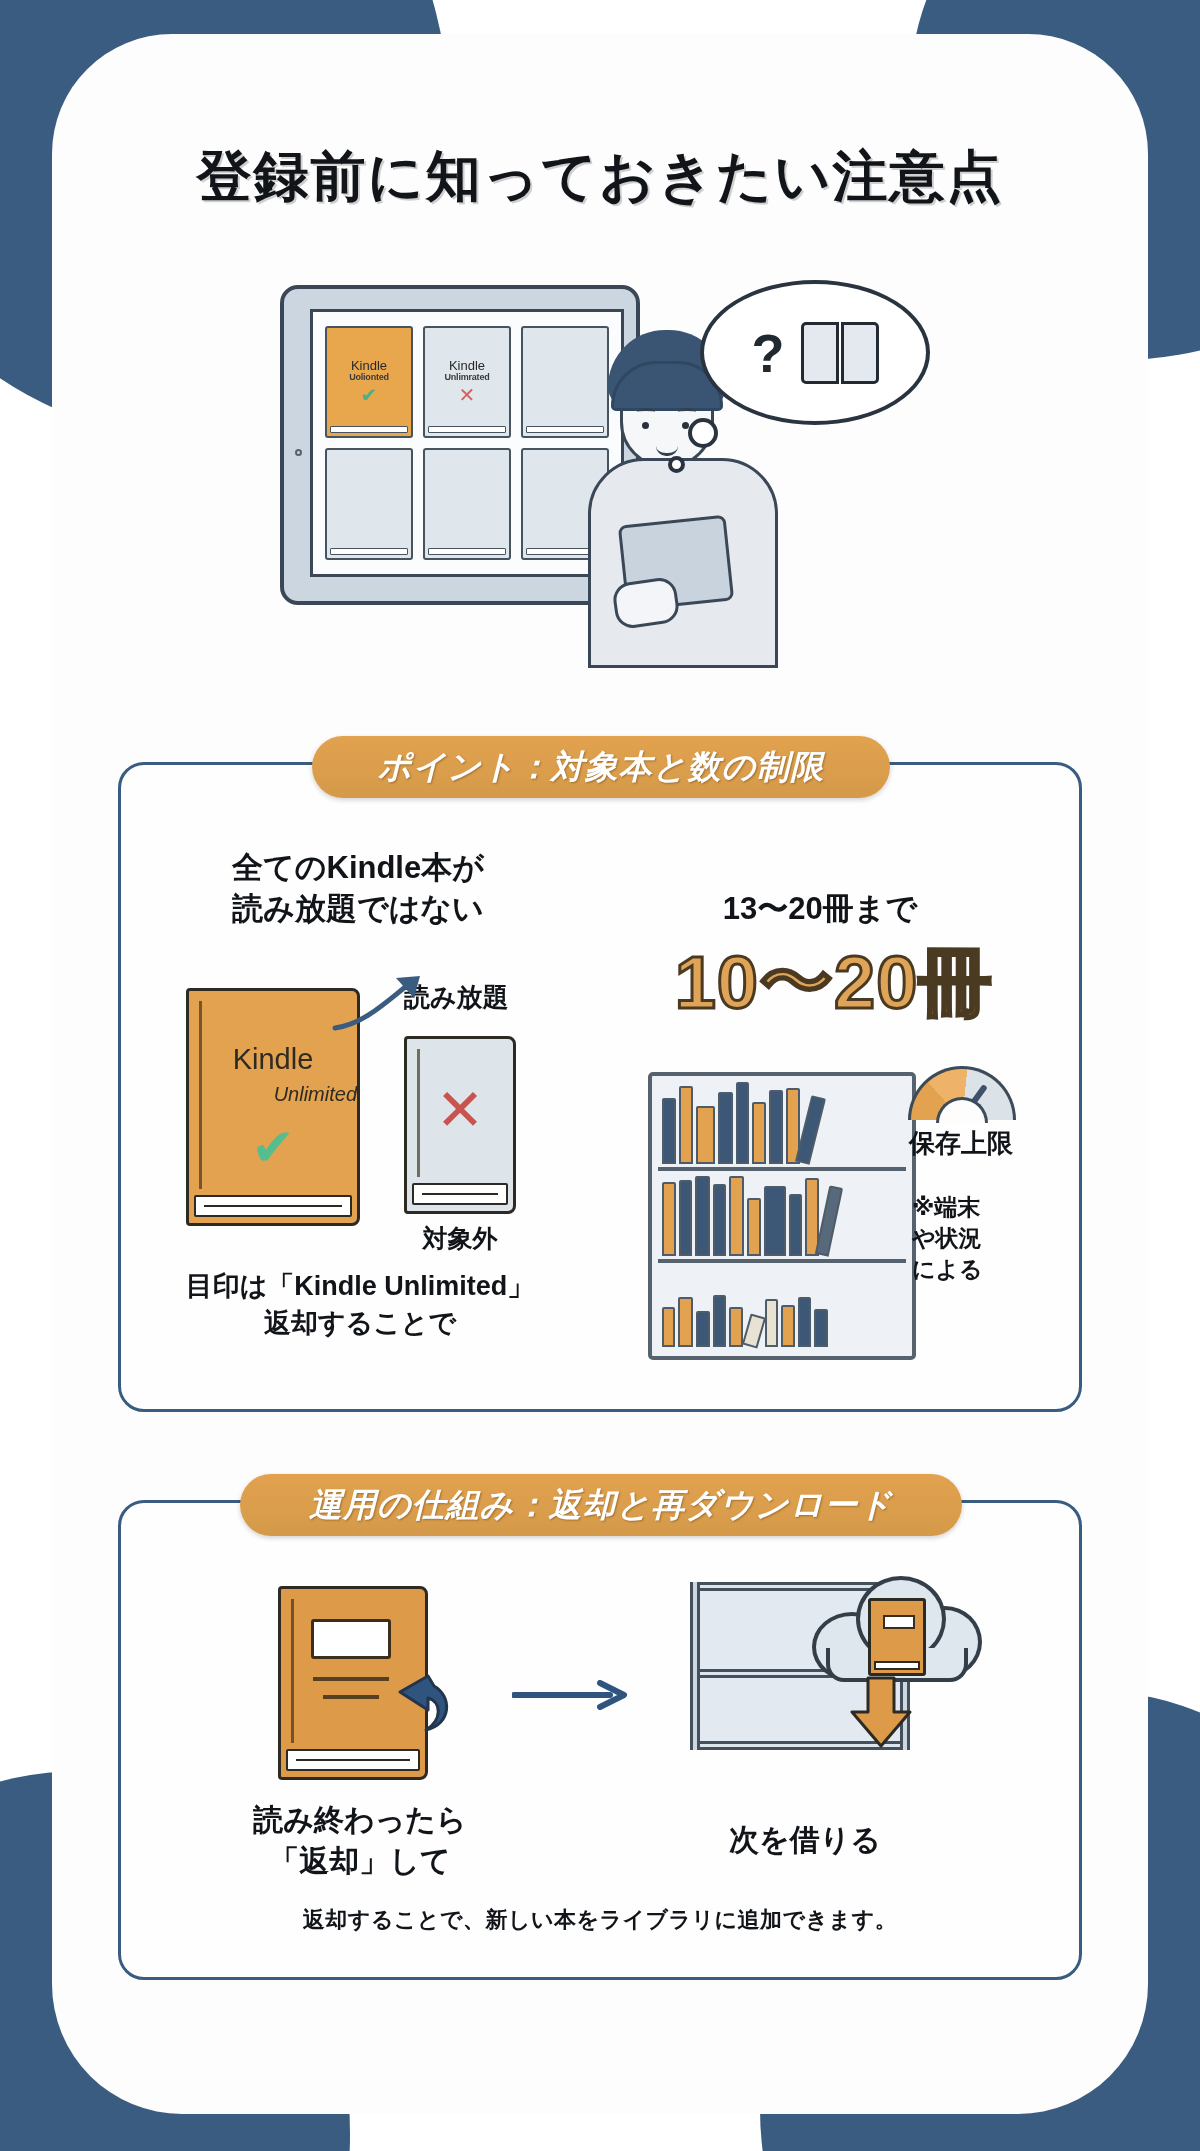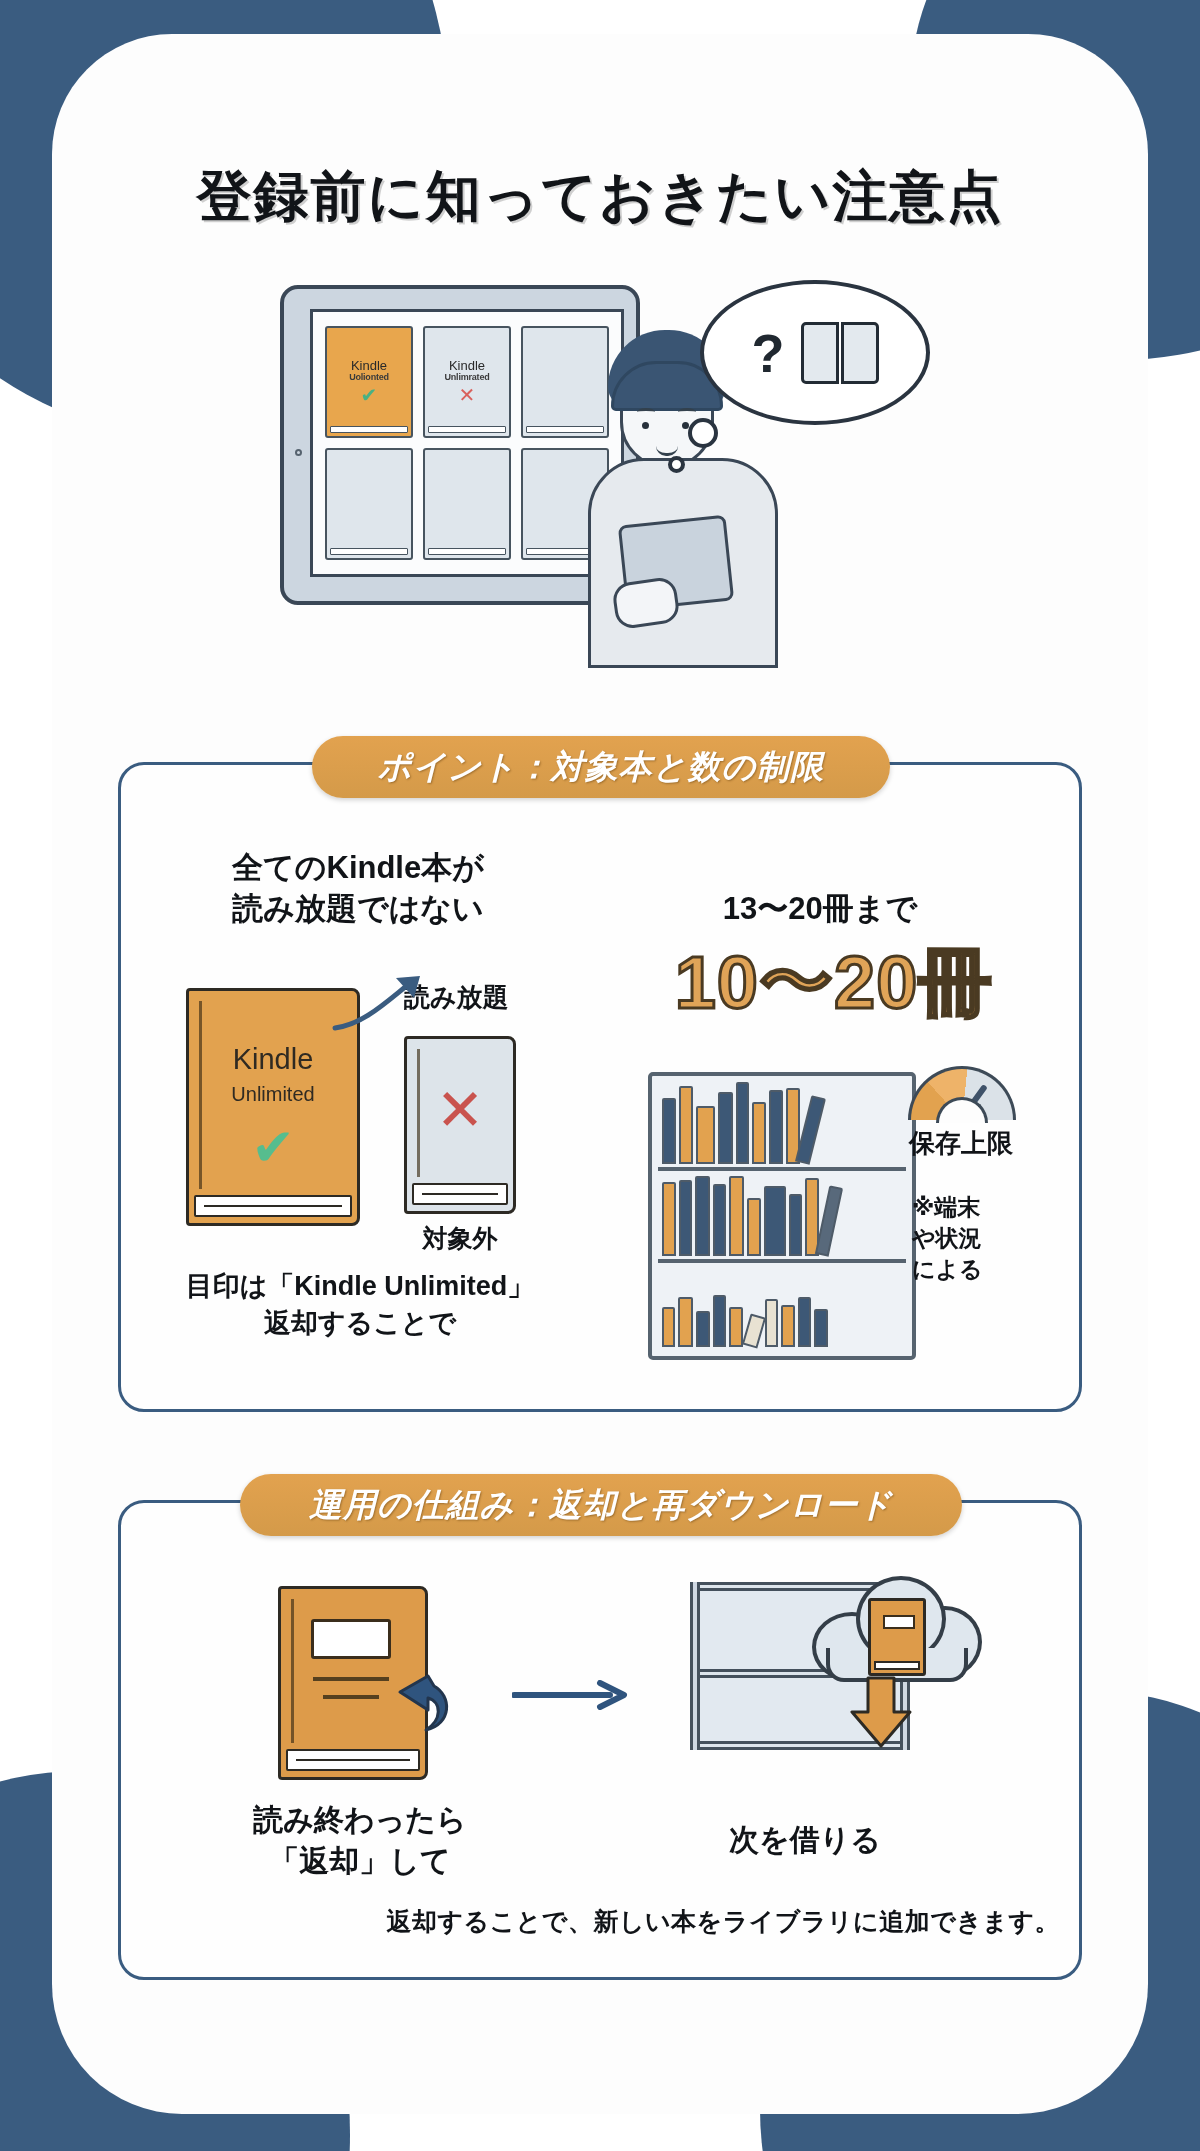--- a/index.html
+++ b/index.html
@@ -49,21 +49,20 @@
 
   .content { position: relative; z-index: 3; width: 1200px; height: 2151px; }
 
   
   .title {
     position: absolute; left: 0; top: 140px; width: 1200px;
     text-align: center;
     font-size: 55px; font-weight: 700; letter-spacing: 2px;
     color: #111418;
     text-shadow: 2px 2px 0 rgba(0,0,0,0.18);
-    margin-top: 20px;
   }
 
   
   .hero { position: absolute; left: 250px; top: 270px; width: 700px; height: 420px; }
   .tablet {
     position: absolute; left: 30px; top: 15px;
     width: 360px; height: 320px;
     border: 4px solid #3a4756;
     border-radius: 18px;
     background: #ccd6e0;
@@ -183,22 +182,22 @@
     border-radius: 4px 8px 8px 4px;
   }
   .book .rib { position: absolute; left: 10px; top: 10px; bottom: 34px; width: 0; border-left: 3px solid rgba(60,45,20,0.65); }
   .book .foot { position: absolute; left: 5px; right: 5px; bottom: 6px; height: 22px;
                 background: #fff; border: 2.5px solid #2d2a24; border-radius: 2px; }
   .book .foot:after { content:""; position:absolute; left:8px; right:8px; top:8px; height:0; border-top:2px solid #2d2a24; }
 
   #ku-book { left: 186px; top: 988px; width: 174px; height: 238px; background: #e2a24f; }
   #ku-book .bname { position: absolute; left: 0; right: 0; top: 52px; text-align: center;
                     font-size: 29px; color: #2f2a22; font-weight: 400; }
-  #ku-book .bsub { position: absolute; left: 0; right: 0; top: 92px; text-align: center;
-                   font-size: 20px; color: #2f2a22; }
+  #ku-book .bsub { position: absolute; left: 0; right: 0; top: 92px; text-align: right;
+                   font-size: 20px; color: #2f2a22; font-style: italic; }
   #ku-book .chk { position: absolute; left: 0; right: 0; top: 130px; text-align: center;
                   font-size: 52px; color: #56bd8e; font-weight: 700; line-height: 1; }
 
   #x-book { left: 404px; top: 1036px; width: 112px; height: 178px; background: #dde4ea; }
   #x-book .xm { position: absolute; left: 0; right: 0; top: 42px; text-align: center;
                 font-size: 58px; color: #c9534e; font-weight: 700; line-height: 1; }
 
   .arrow-note {
     position: absolute; font-size: 26px; font-weight: 700; color: #111418;
   }
@@ -297,21 +296,21 @@
 
   .step-label {
     position: absolute; text-align: center; font-size: 30px; font-weight: 700;
     color: #111418; line-height: 1.36;
   }
   #step1-label { left: 180px; top: 1800px; width: 360px; }
   #step2-label { left: 640px; top: 1820px; width: 330px; }
 
   #footer-note {
     position: absolute; left: 140px; top: 1905px; width: 920px;
-    text-align: right; font-size: 25px; font-weight: 700; color: #111418;
+    text-align: center; font-size: 22px; font-weight: 700; color: #111418;
     letter-spacing: 0.5px;
   }
 </style>
 </head>
 <body>
 
 <div class="page">
 
   <div class="blob blob-tl"></div>
   <div class="blob blob-tr"></div>

